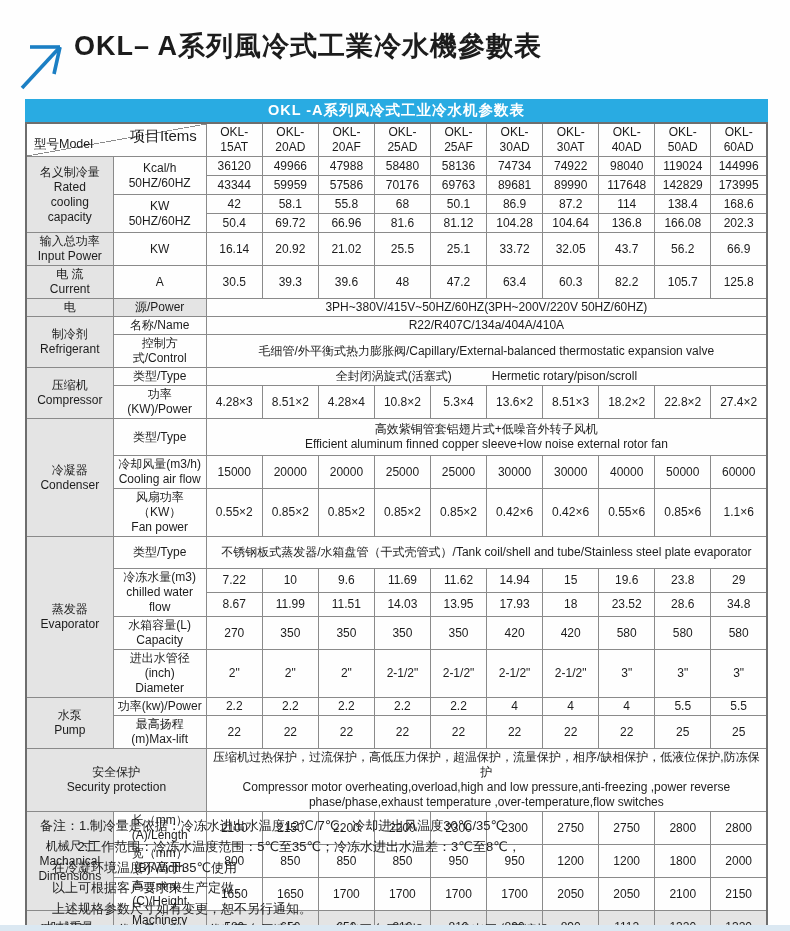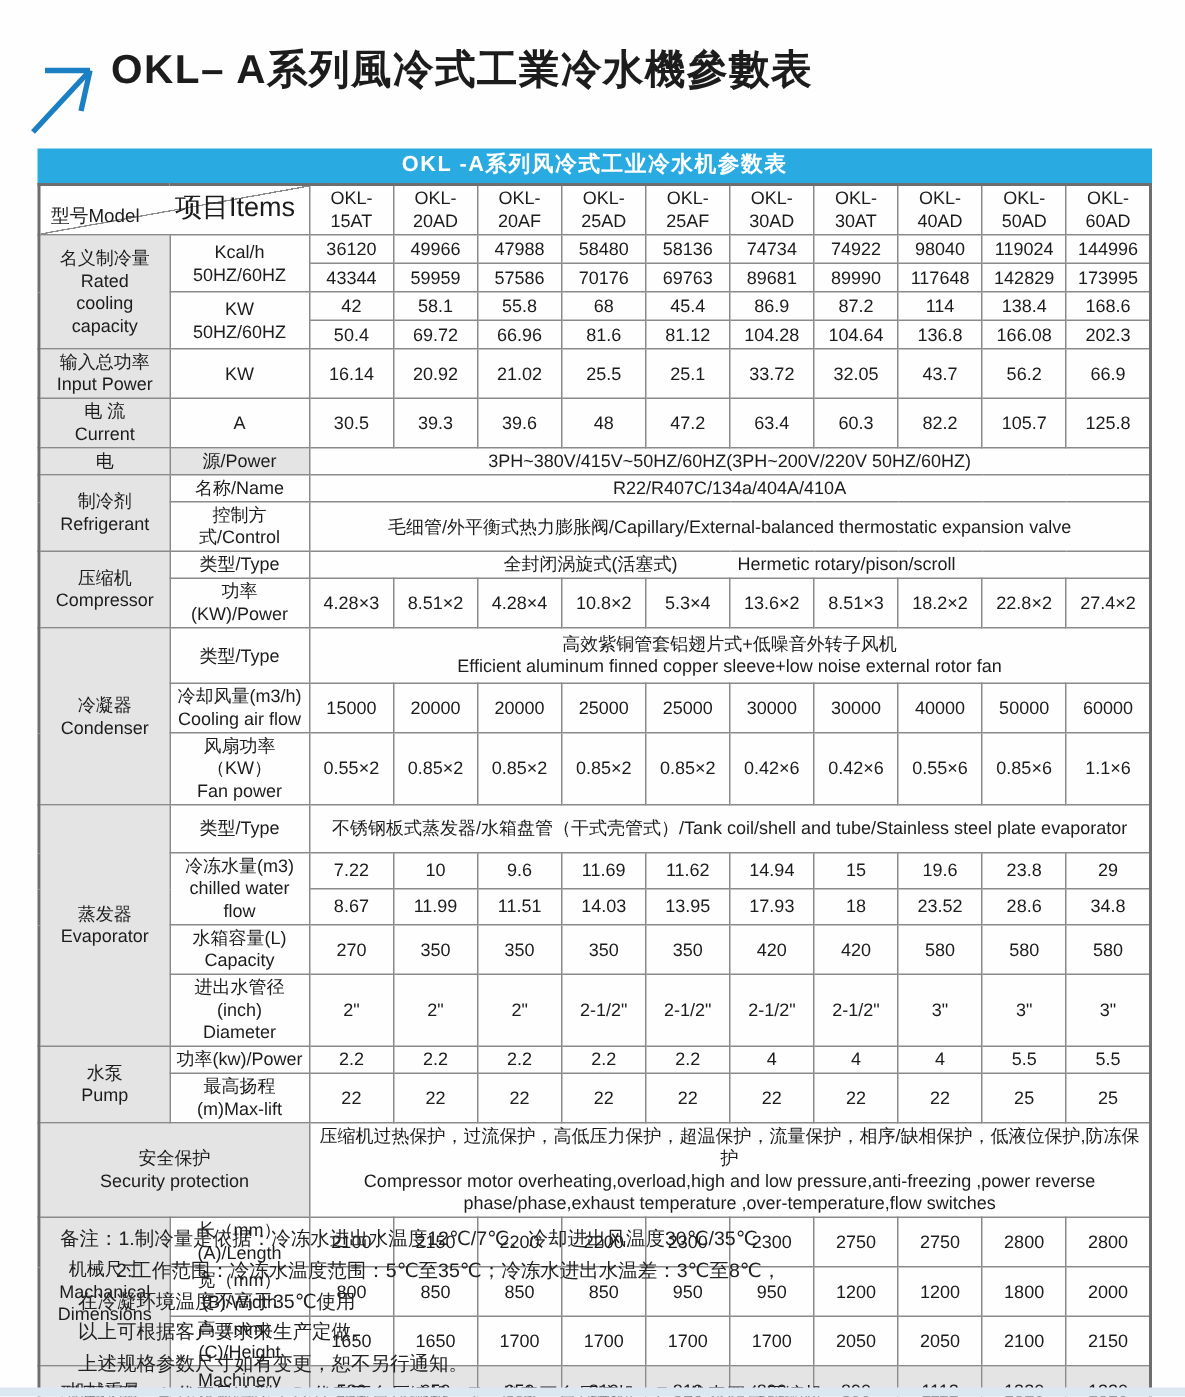--- a/index.html
+++ b/index.html
@@ -31,21 +31,21 @@
     font-size:12px;padding:1px 2px;line-height:1.25;overflow:hidden;
   }
   td.lab{background:#e4e4e4;white-space:pre-line;}
   td.item{white-space:pre-line;}
   td.model{white-space:pre-line;font-size:12.5px;}
   td.gray{background:#e4e4e4;}
   tr.grayrow td{background:#e4e4e4;}
   td.corner{position:relative;background:
     linear-gradient(to bottom right,transparent 49.3%,#8a8a8a 49.3%,#8a8a8a 50.7%,transparent 50.7%); text-decoration: underline;}
   .corner-model{position:absolute;left:7px;bottom:3px;font-size:12.5px;}
-  .corner-items{position:absolute;right:9px;top:3px;font-size:18px;text-align:center;}
+  .corner-items{position:absolute;right:9px;top:3px;font-size:15px;text-align:center;}
   .dualspan{display:flex;justify-content:center;gap:40px;}
   .wrapval{white-space:normal;}
   
   .notes{position:absolute;left:28px;top:816px;font-size:13px;line-height:1.6;color:#222;}
   .note-l0{margin-left:12px;}
   .note-l1{margin-left:8px;text-align:center;}
   .note-l2{margin-left:24px;}
   
   .footer-strip{position:absolute;left:0;bottom:0;width:790px;height:6px;background:#dbe8f2;}
 </style>
@@ -143,21 +143,21 @@
         <td class="val">142829</td>
         <td class="val">173995</td>
       </tr>
     <tr style="height:19px">
       <td rowspan="2" class="item">KW
 50HZ/60HZ</td>
     <td class="val">42</td>
         <td class="val">58.1</td>
         <td class="val">55.8</td>
         <td class="val">68</td>
-        <td class="val">45.4</td>
+        <td class="val">50.1</td>
         <td class="val">86.9</td>
         <td class="val">87.2</td>
         <td class="val">114</td>
         <td class="val">138.4</td>
         <td class="val">168.6</td>
       </tr>
     <tr style="height:19px">
         <td class="val">50.4</td>
         <td class="val">69.72</td>
         <td class="val">66.96</td>

